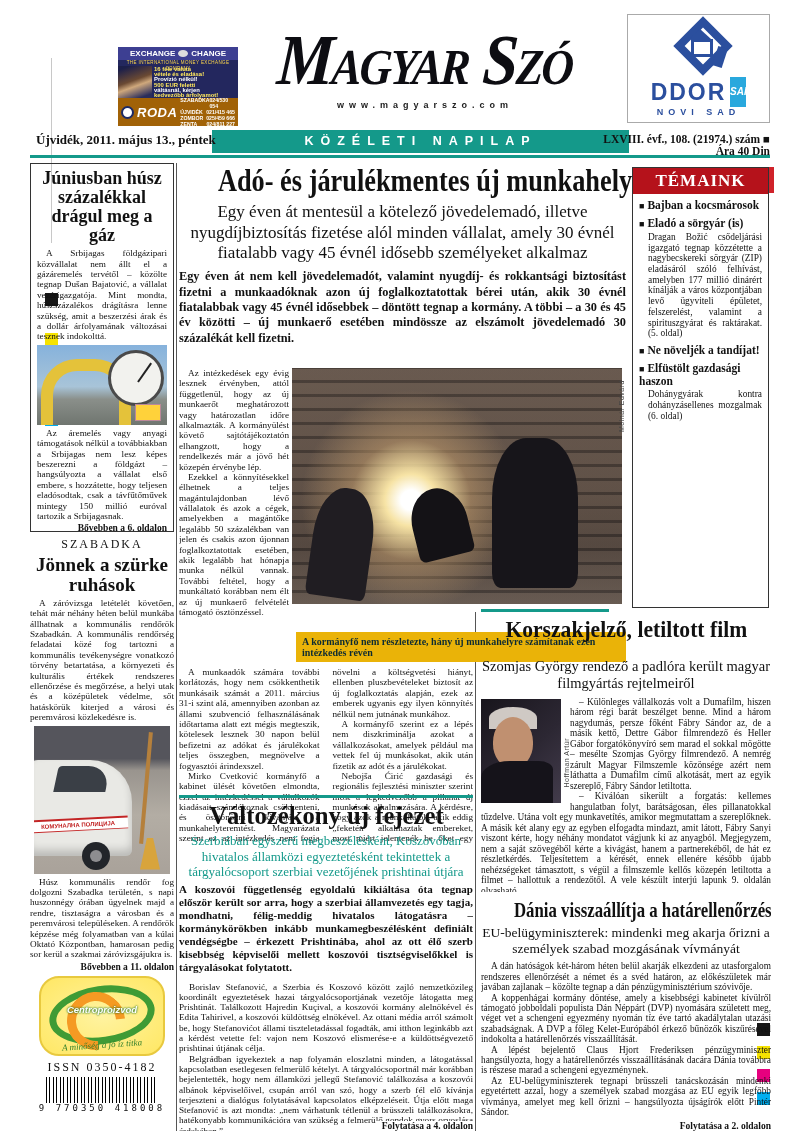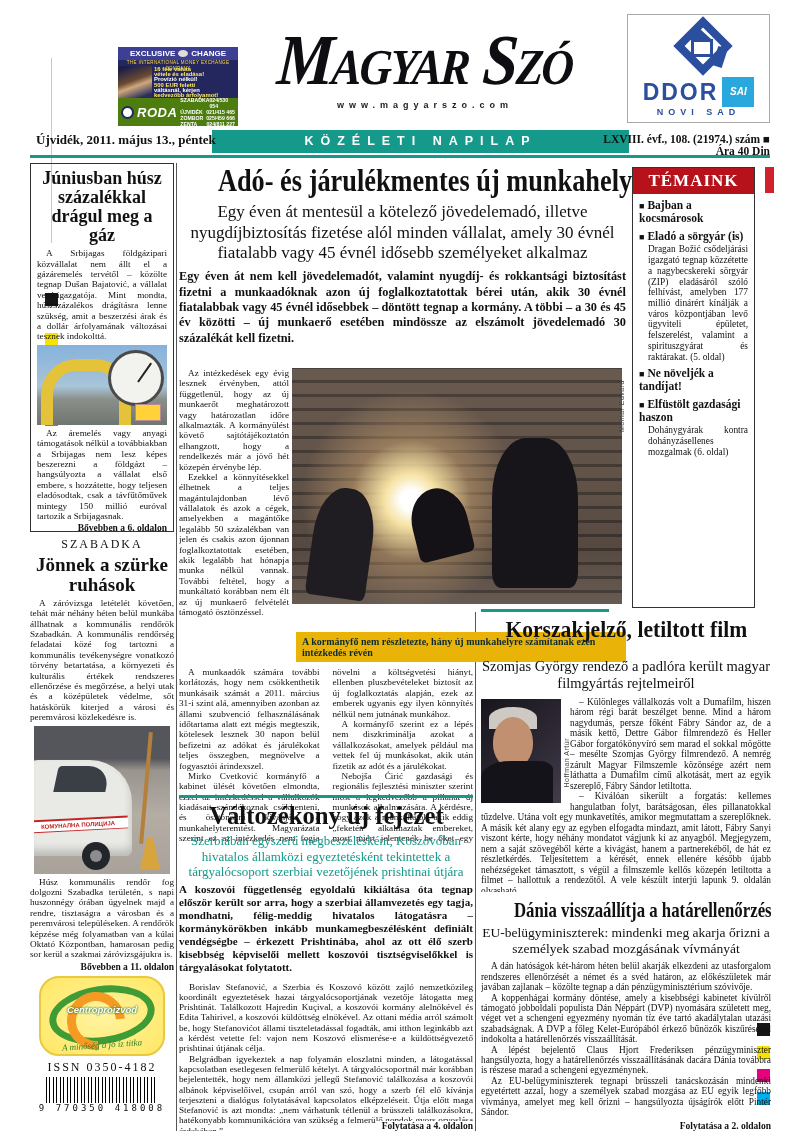--- a/index.html
+++ b/index.html
@@ -14,21 +14,21 @@
   
   .ad{left:118px;top:47px;width:120px;height:79px;font-family:"Liberation Sans",sans-serif;overflow:hidden;}
   .ad-top{height:13px;background:#3d3f92;color:#fff;font-size:8px;font-weight:bold;
           display:flex;align-items:center;justify-content:center;gap:3px;}
   .ad-oval{width:10px;height:7px;background:#ddd;border-radius:50%;}
   .ad-sub{height:6px;background:#23275e;color:#ffd94d;font-size:4.5px;text-align:center;letter-spacing:.4px;line-height:6px;}
   .ad-body{height:32px;background:#23275e;display:flex;}
   .ad-hand{width:34px;height:32px;background:linear-gradient(160deg,#1c1f4a 10%,#6b4a33 45%,#cfa87c 60%,#2a2d5c 90%);}
   .ad-lines{flex:1;padding:1px 2px;font-size:5.9px;font-weight:bold;line-height:5.2px;text-align:justify;}
   .ad-lines .y{color:#ffe95e;} .ad-lines .w{color:#fff;}
-  .ad-roda{height:28px;background:#4d7c0f;display:flex;align-items:center;padding:0 3px;gap:3px;}
+  .ad-roda{height:28px;background:#a16207;display:flex;align-items:center;padding:0 3px;gap:3px;}
   .roda-circ{width:13px;height:13px;border-radius:50%;background:#fff;border:2px solid #1c2a66;box-sizing:border-box;}
   .roda-name{color:#fff;font-weight:bold;font-size:13px;font-style:italic;letter-spacing:.5px;}
   .ad-phones{flex:1;color:#fff;font-size:5.2px;line-height:6px;font-weight:bold;}
   .ad-phones div{display:flex;justify-content:space-between;}
   .masthead{left:225px;top:14px;width:400px;height:112px;}
   .mast-title{font-variant:small-caps;font-weight:bold;font-style:italic;font-size:64px;
               letter-spacing:-2px;line-height:92px;text-align:center;
               transform:scaleY(1.12) skewX(-4deg);color:#0d0d12;}
   .mast-url{text-align:center;font-family:"Liberation Sans",sans-serif;font-size:9px;font-weight:bold;
             letter-spacing:5px;color:#222;margin-top:-6px;}
@@ -42,21 +42,21 @@
         display:flex;flex-direction:column;align-items:center;justify-content:center;}
   .ddor-glyph{position:relative;width:56px;height:52px;margin-bottom:4px;}
   .ddor-dia{position:absolute;left:11px;top:4px;width:26px;height:26px;border:8px solid #2b4f9e;transform:rotate(45deg);}
   .ddor-house{position:absolute;left:20px;top:18px;width:16px;height:12px;background:#fff;border:3px solid #2b4f9e;}
   .ddor-roof{position:absolute;left:18px;top:8px;width:0;height:0;border-left:11px solid transparent;
              border-right:11px solid transparent;border-bottom:10px solid #2b4f9e;}
   .ddor-bar{position:absolute;right:2px;top:26px;width:10px;height:20px;background:#2b4f9e;transform:rotate(18deg);}
   .ddor-row{display:flex;align-items:center;gap:4px;}
   .ddor-name{color:#2b4f9e;font-family:"Liberation Sans",sans-serif;font-weight:bold;font-size:23px;letter-spacing:2px;line-height:20px;}
   .ddor-city{color:#2b4f9e;font-family:"Liberation Sans",sans-serif;font-weight:bold;font-size:9px;letter-spacing:5px;}
-  .sai{width:32px;height:30px;background:#29a8dd;color:#fff;font-family:"Liberation Sans",sans-serif;
+  .sai{width:16px;height:30px;background:#29a8dd;color:#fff;font-family:"Liberation Sans",sans-serif;
        font-weight:bold;font-style:italic;font-size:10px;display:flex;align-items:center;justify-content:center;}
   
   .vline{position:absolute;width:1px;background:#555;}
   
   .leftcol{left:30px;width:144px;}
   .box1{top:163px;height:369px;border:1px solid #333;padding:5px 6px;box-sizing:border-box;overflow:hidden;}
   .lc-title{font-size:18px;font-weight:bold;line-height:1.06;text-align:center;}
   .lc-body{font-size:9.2px;line-height:1.13;text-indent:9px;margin-top:3px;}
   .more{font-size:9.5px;font-weight:bold;text-align:right;margin-top:2px;}
   .gasphoto{position:relative;width:130px;height:80px;margin:3px auto;overflow:hidden;
@@ -115,21 +115,21 @@
   .fig1{position:absolute;left:200px;top:70px;width:86px;height:150px;background:#17151a;border-radius:40% 40% 10% 10%;}
   .fig2{position:absolute;left:20px;top:120px;width:60px;height:110px;background:#201d22;border-radius:45% 45% 8% 8%;transform:rotate(8deg);}
   .fig3{position:absolute;left:120px;top:120px;width:56px;height:70px;background:#141216;border-radius:50% 50% 10% 10%;transform:rotate(-14deg);}
   .m-caption{margin-left:117px;width:330px;box-sizing:border-box;background:#eab308;color:#0d2b33;
              font-size:10px;font-weight:bold;padding:4px 6px;margin-top:2px;}
   .bc{margin-top:5px;width:294px;height:186px;overflow:hidden;column-count:2;column-gap:13px;
       font-size:9.2px;line-height:1.13;}
   .vcred{position:absolute;writing-mode:vertical-rl;transform:rotate(180deg);
          font-family:"Liberation Sans",sans-serif;font-size:7px;color:#444;letter-spacing:.5px;}
   
-  .temaink{left:632px;top:167px;width:123px;height:441px;border:1px solid #333;box-sizing:border-box;overflow:hidden;background:#fff;}
+  .temaink{left:632px;top:167px;width:137px;height:441px;border:1px solid #333;box-sizing:border-box;overflow:hidden;background:#fff;}
   .tm-head{background:#b5121b;color:#fff;font-size:17px;font-weight:bold;text-align:center;
            letter-spacing:1px;padding:3px 0;}
   .tm-item{padding:5px 6px 0;}
   .tm-title{font-size:11.5px;font-weight:bold;line-height:1.1;}
   .tm-bullet{font-size:9px;margin-right:3px;}
   .tm-body{font-size:9.4px;line-height:1.14;text-align:justify;margin:2px 0 0 9px;}
   
   .film{left:481px;top:609px;width:290px;height:283px;overflow:hidden;}
   .smallrule{height:3px;background:#14998a;width:128px;}
   .f-headline{font-size:24px;font-weight:bold;text-align:center;line-height:30px;margin-top:2px;}
@@ -168,21 +168,21 @@
   <div class="regsq" style="left:45px;top:373px;background:#e6007e;"></div>
   <div class="regsq" style="left:45px;top:413px;background:#00aeef;"></div>
   <div class="abs" style="left:765px;top:167px;width:9px;height:26px;background:#d0222a;"></div>
   <div class="regsq" style="left:757px;top:1023px;background:#161616;"></div>
   <div class="regsq" style="left:757px;top:1046px;background:#f6e300;"></div>
   <div class="regsq" style="left:757px;top:1069px;background:#e6007e;"></div>
   <div class="regsq" style="left:757px;top:1092px;background:#00aeef;"></div>
 
   <div class="abs ad">
     <div class="ad-top">
-      <span>EXCLUSIVE</span>
+      <span>EXCHANGE</span>
       <span class="ad-oval"></span>
       <span>CHANGE</span>
     </div>
     <div class="ad-sub">THE INTERNATIONAL MONEY EXCHANGE COMPANY</div>
     <div class="ad-body">
       <div class="ad-hand"></div>
       <div class="ad-lines">
         <div class="y">16 féle valuta</div>
         <div class="y">vétele és eladása!</div>
         <div class="w">Provízió nélkül!</div>

